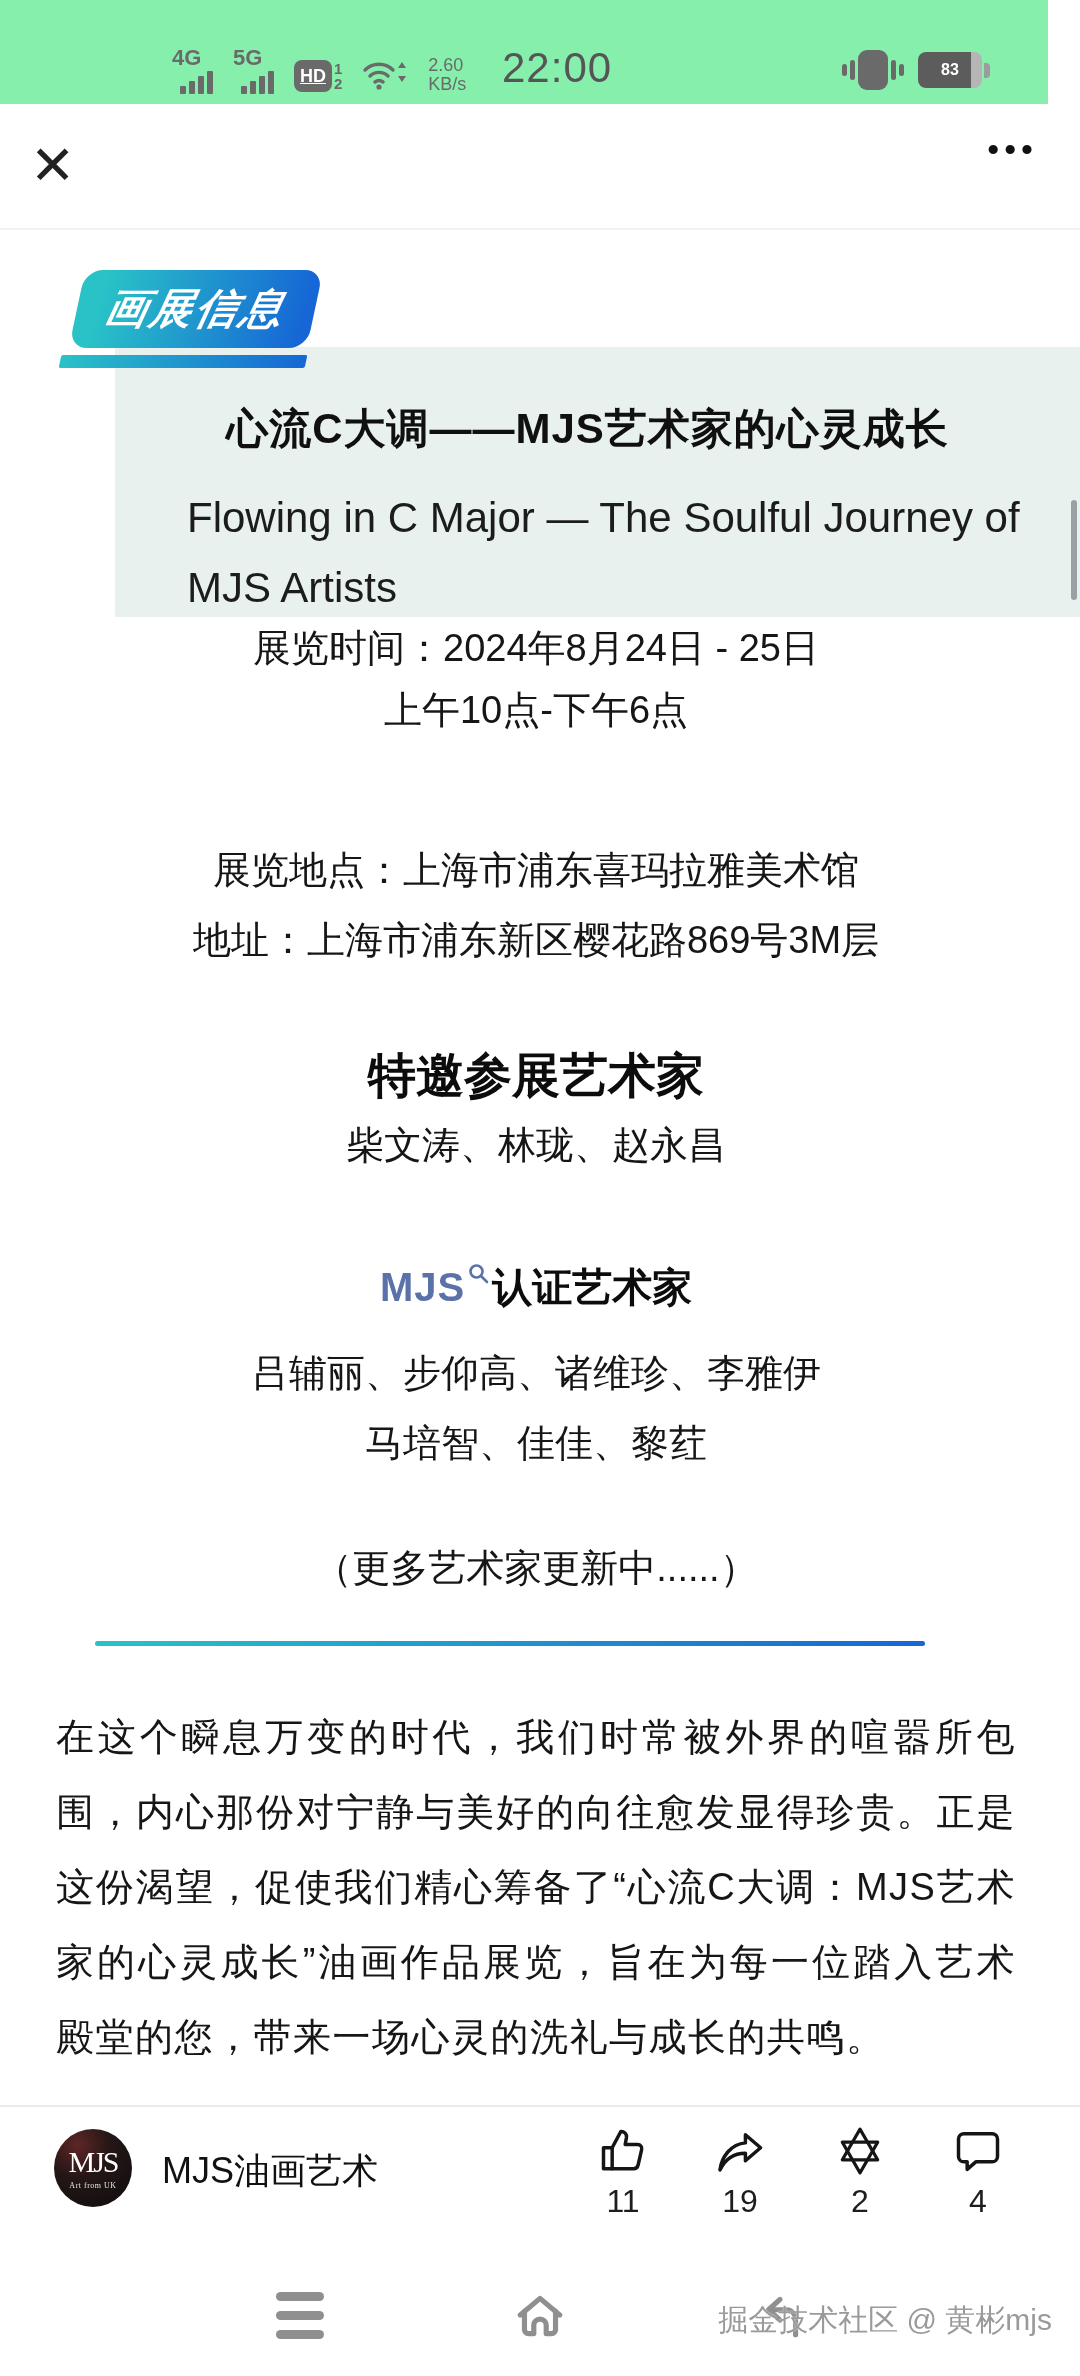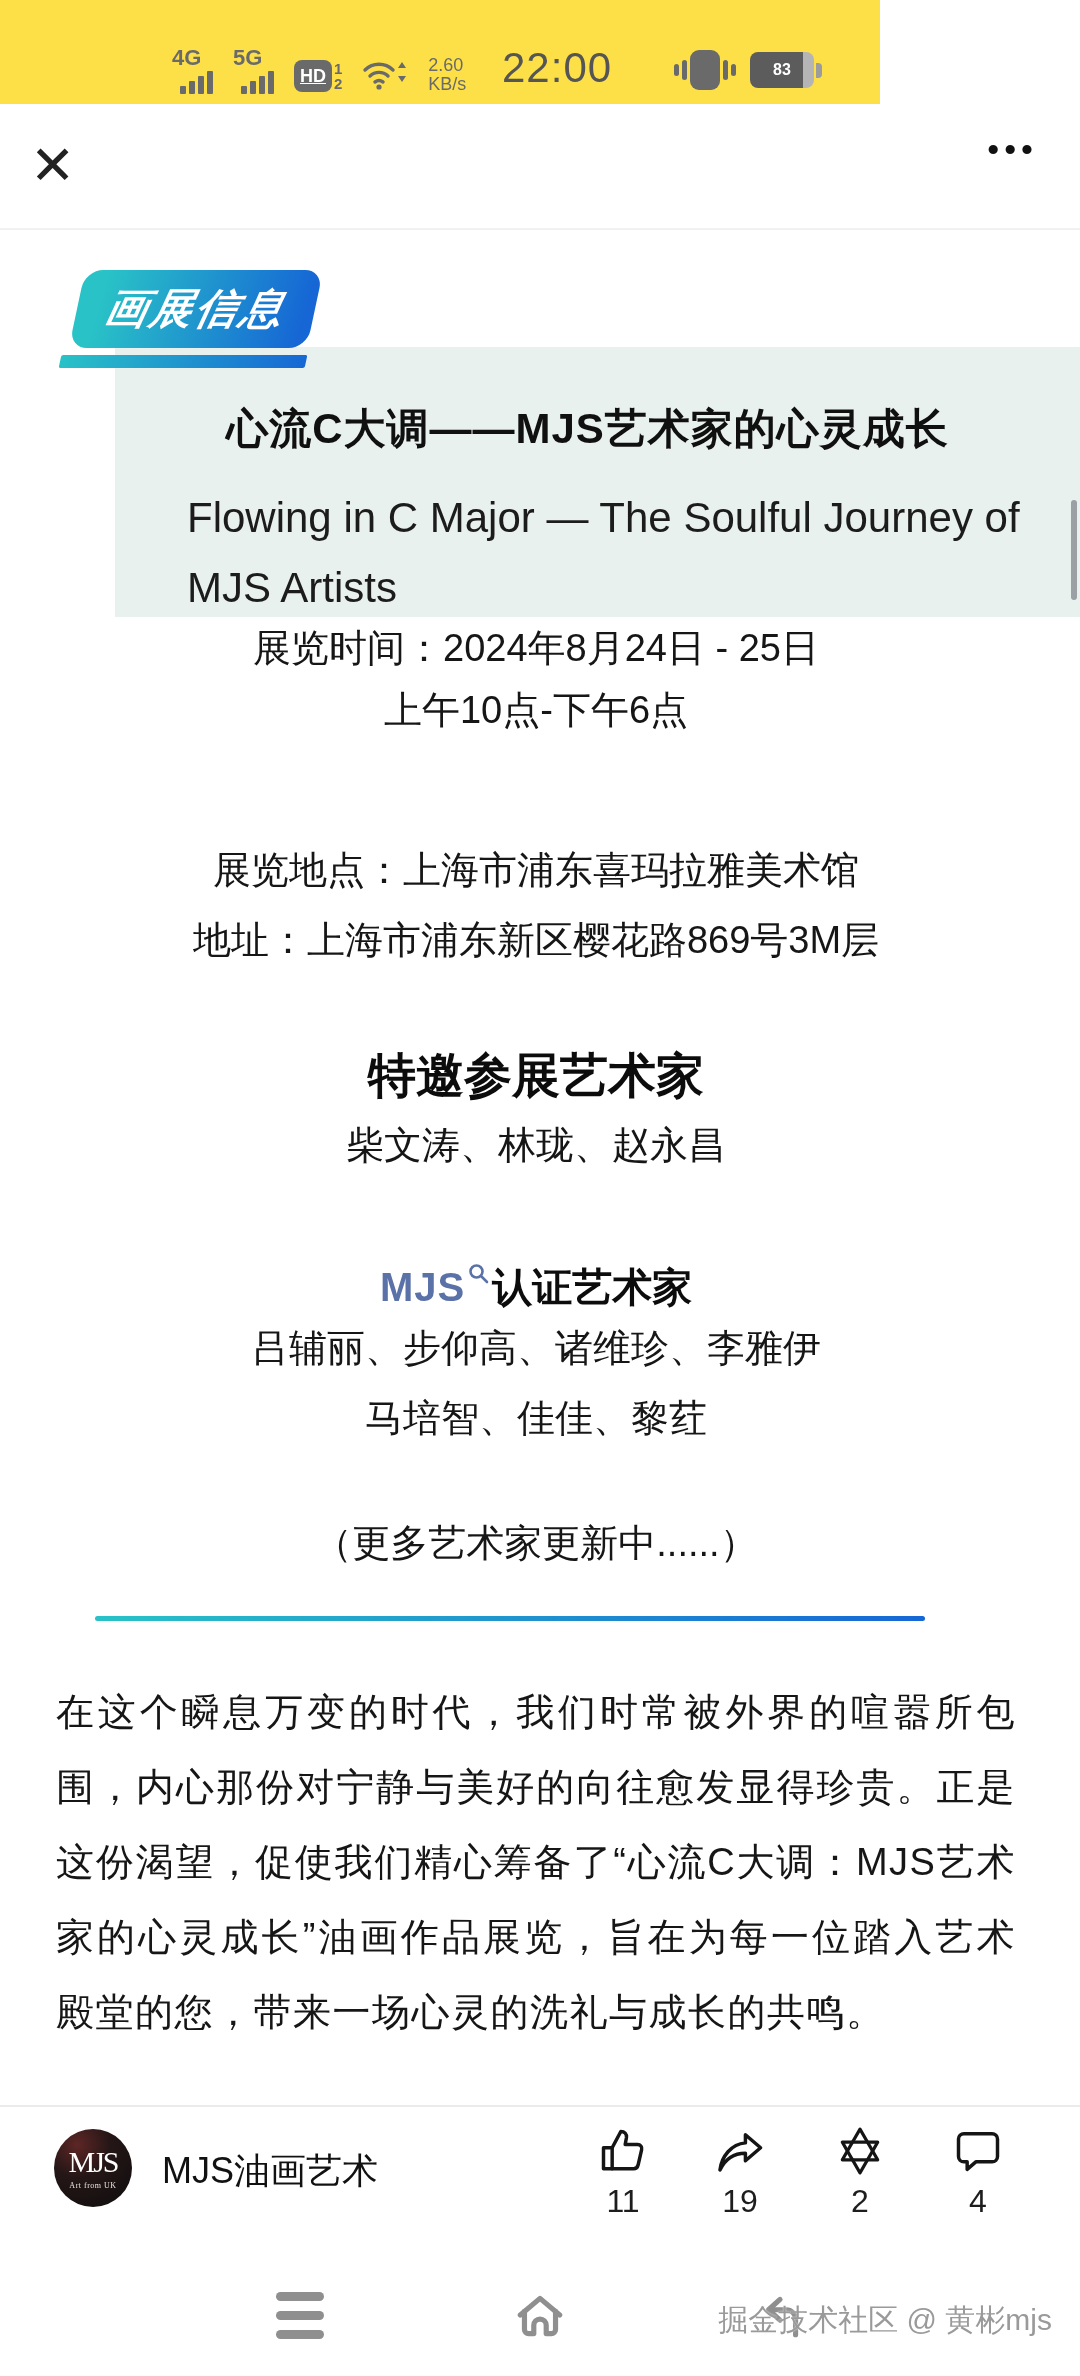--- a/index.html
+++ b/index.html
@@ -4,21 +4,21 @@
 <style>
   :root{
     --accent-teal:#29c2c7; --accent-blue:#1667d5; --panel-bg:#e9f1ee;
     --mjs-blue:#5a72a7; --status-grey:#6a6a6a; --nav-grey:#8f8f8f; --ink:#141414;
   }
   *{margin:0;padding:0;box-sizing:border-box;}
   html,body{width:1080px;height:2376px;}
   body{font-family:"Liberation Sans",sans-serif;background:#fff;position:relative;overflow:hidden;color:var(--ink);}
 
   
-  .status-bar{position:absolute;top:0;left:0;width:880px;height:104px;background:#fde047;}
+  .status-bar{position:absolute;top:0;left:0;width:1048px;height:104px;background:#86efac;}
   .sb-left{position:absolute;left:172px;top:48px;display:flex;align-items:flex-end;gap:20px;color:var(--status-grey);}
   .sig{display:flex;flex-direction:column;align-items:flex-start;}
   .sig .lbl{font-size:22px;font-weight:700;line-height:20px;}
   .bars{display:flex;align-items:flex-end;gap:3px;margin:3px 0 0 8px;}
   .bars i{display:block;width:6px;background:var(--status-grey);border-radius:1px;}
   .b1{height:8px;} .b2{height:13px;} .b3{height:18px;} .b4{height:23px;}
   .hd-wrap{display:flex;align-items:center;margin-bottom:2px;}
   .hd-box{width:38px;height:32px;background:var(--status-grey);border-radius:8px;color:#fff;
           font-size:18px;font-weight:700;display:flex;align-items:center;justify-content:center;text-decoration:underline;}
   .hd-sims{display:flex;flex-direction:column;font-size:15px;font-weight:700;line-height:15px;margin-left:2px;color:var(--status-grey);}
@@ -55,21 +55,21 @@
   .title-en{margin-top:26px;padding-left:72px;width:960px;font-size:42px;line-height:70px;color:#1c1c1c;}
   .flow{position:absolute;left:0;top:387px;width:1072px;text-align:center;font-size:38px;color:#161616;}
   .line{line-height:52px;}
   .t1{margin-top:5px;} .t2{margin-top:10px;}
   .venue{margin-top:108px;} .addr{margin-top:18px;}
   .sec-h{margin-top:82px;font-size:48px;font-weight:700;line-height:56px;color:#0c0c0c;}
   .inv-names{margin-top:15px;}
   .cert-h{margin-top:87px;font-size:40px;font-weight:700;line-height:58px;color:#0c0c0c;}
   .cert-h .mjs{color:var(--mjs-blue);letter-spacing:1px;}
   .cert-h .mag{display:inline-block;transform:translateY(-16px);margin:0 2px 0 3px;}
-  .c1{margin-top:13px;} .c2{margin-top:6px;} .c3{margin-top:18px;}
+  .c1{margin-top:13px;} .c2{margin-top:31px;} .c3{margin-top:18px;}
   .note{margin-top:73px;}
   .grad-rule{margin:47px 0 0 95px;width:830px;height:5px;border-radius:3px;
     background:linear-gradient(90deg,var(--accent-teal),var(--accent-blue));}
   .para{margin-top:54px;padding:0 56px;text-align:justify;font-size:38px;line-height:75px;
     letter-spacing:1.5px;color:#161616;}
   .scroll-thumb{position:absolute;right:3px;top:500px;width:6px;height:100px;background:#9aa0a4;border-radius:3px;z-index:5;}
 
   
   .engage-bar{position:absolute;top:2105px;left:0;width:1080px;height:150px;background:#fff;border-top:2px solid #ebebeb;}
   .avatar{position:absolute;left:54px;top:22px;width:78px;height:78px;border-radius:50%;overflow:hidden;

